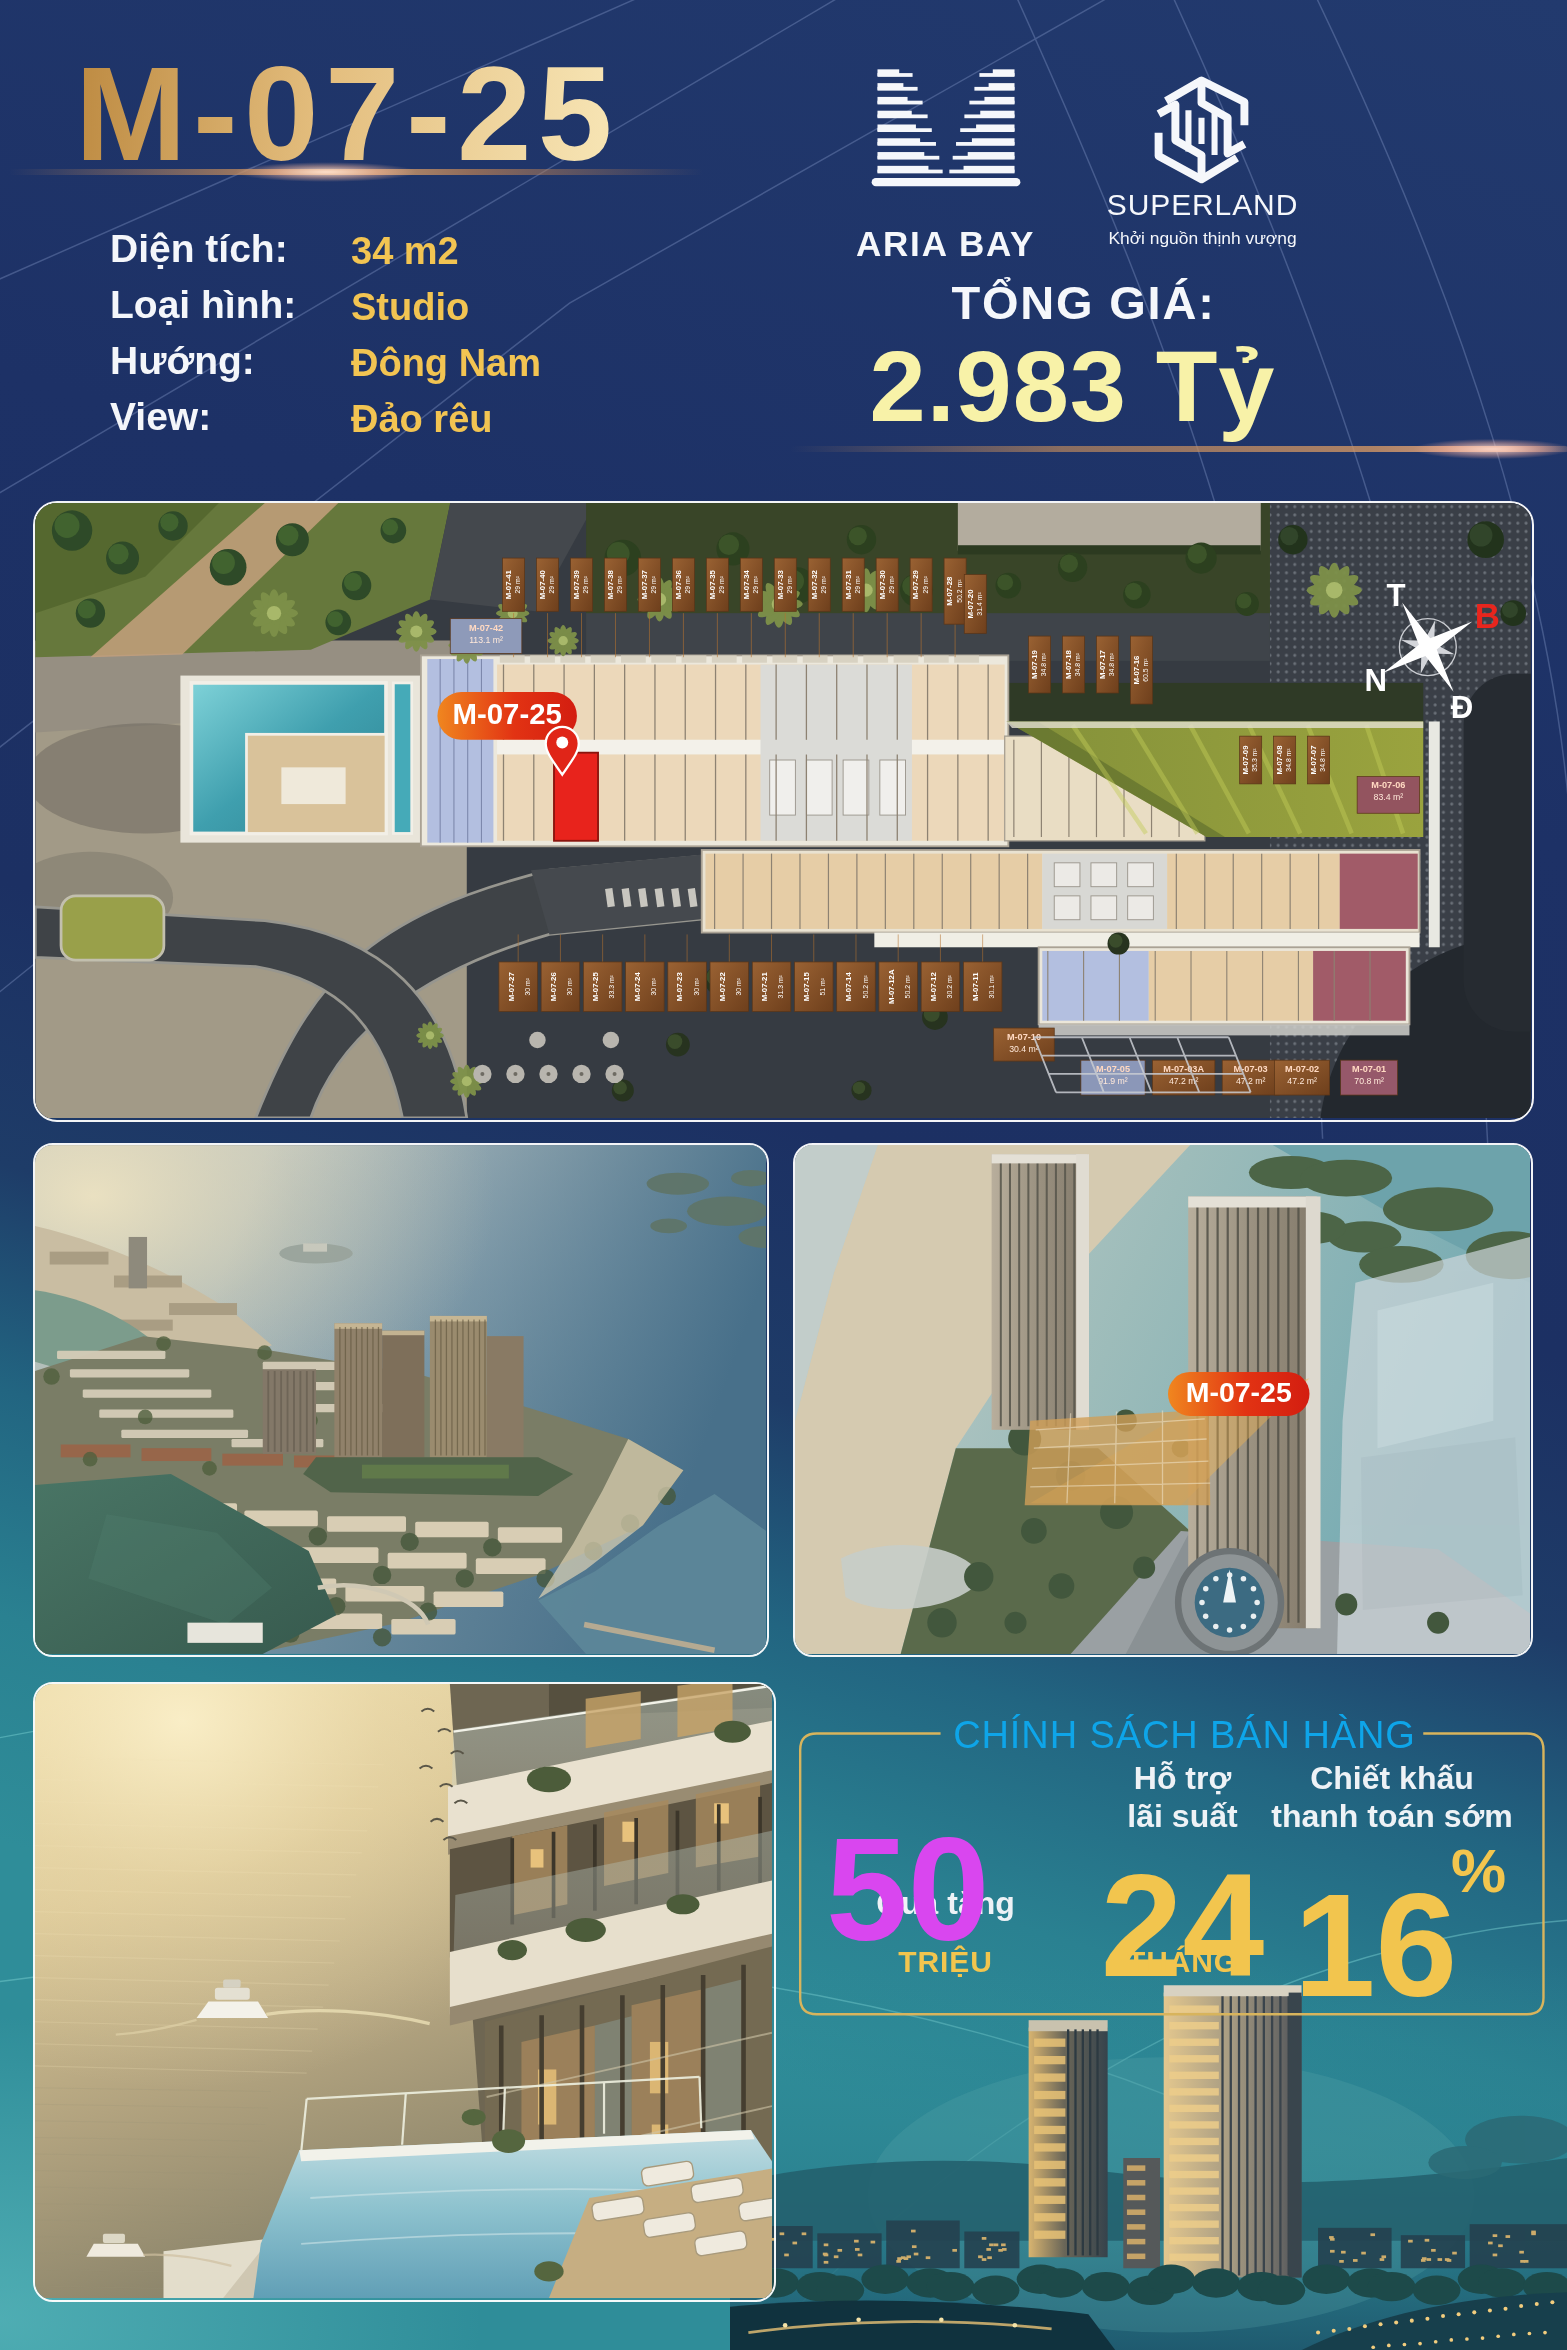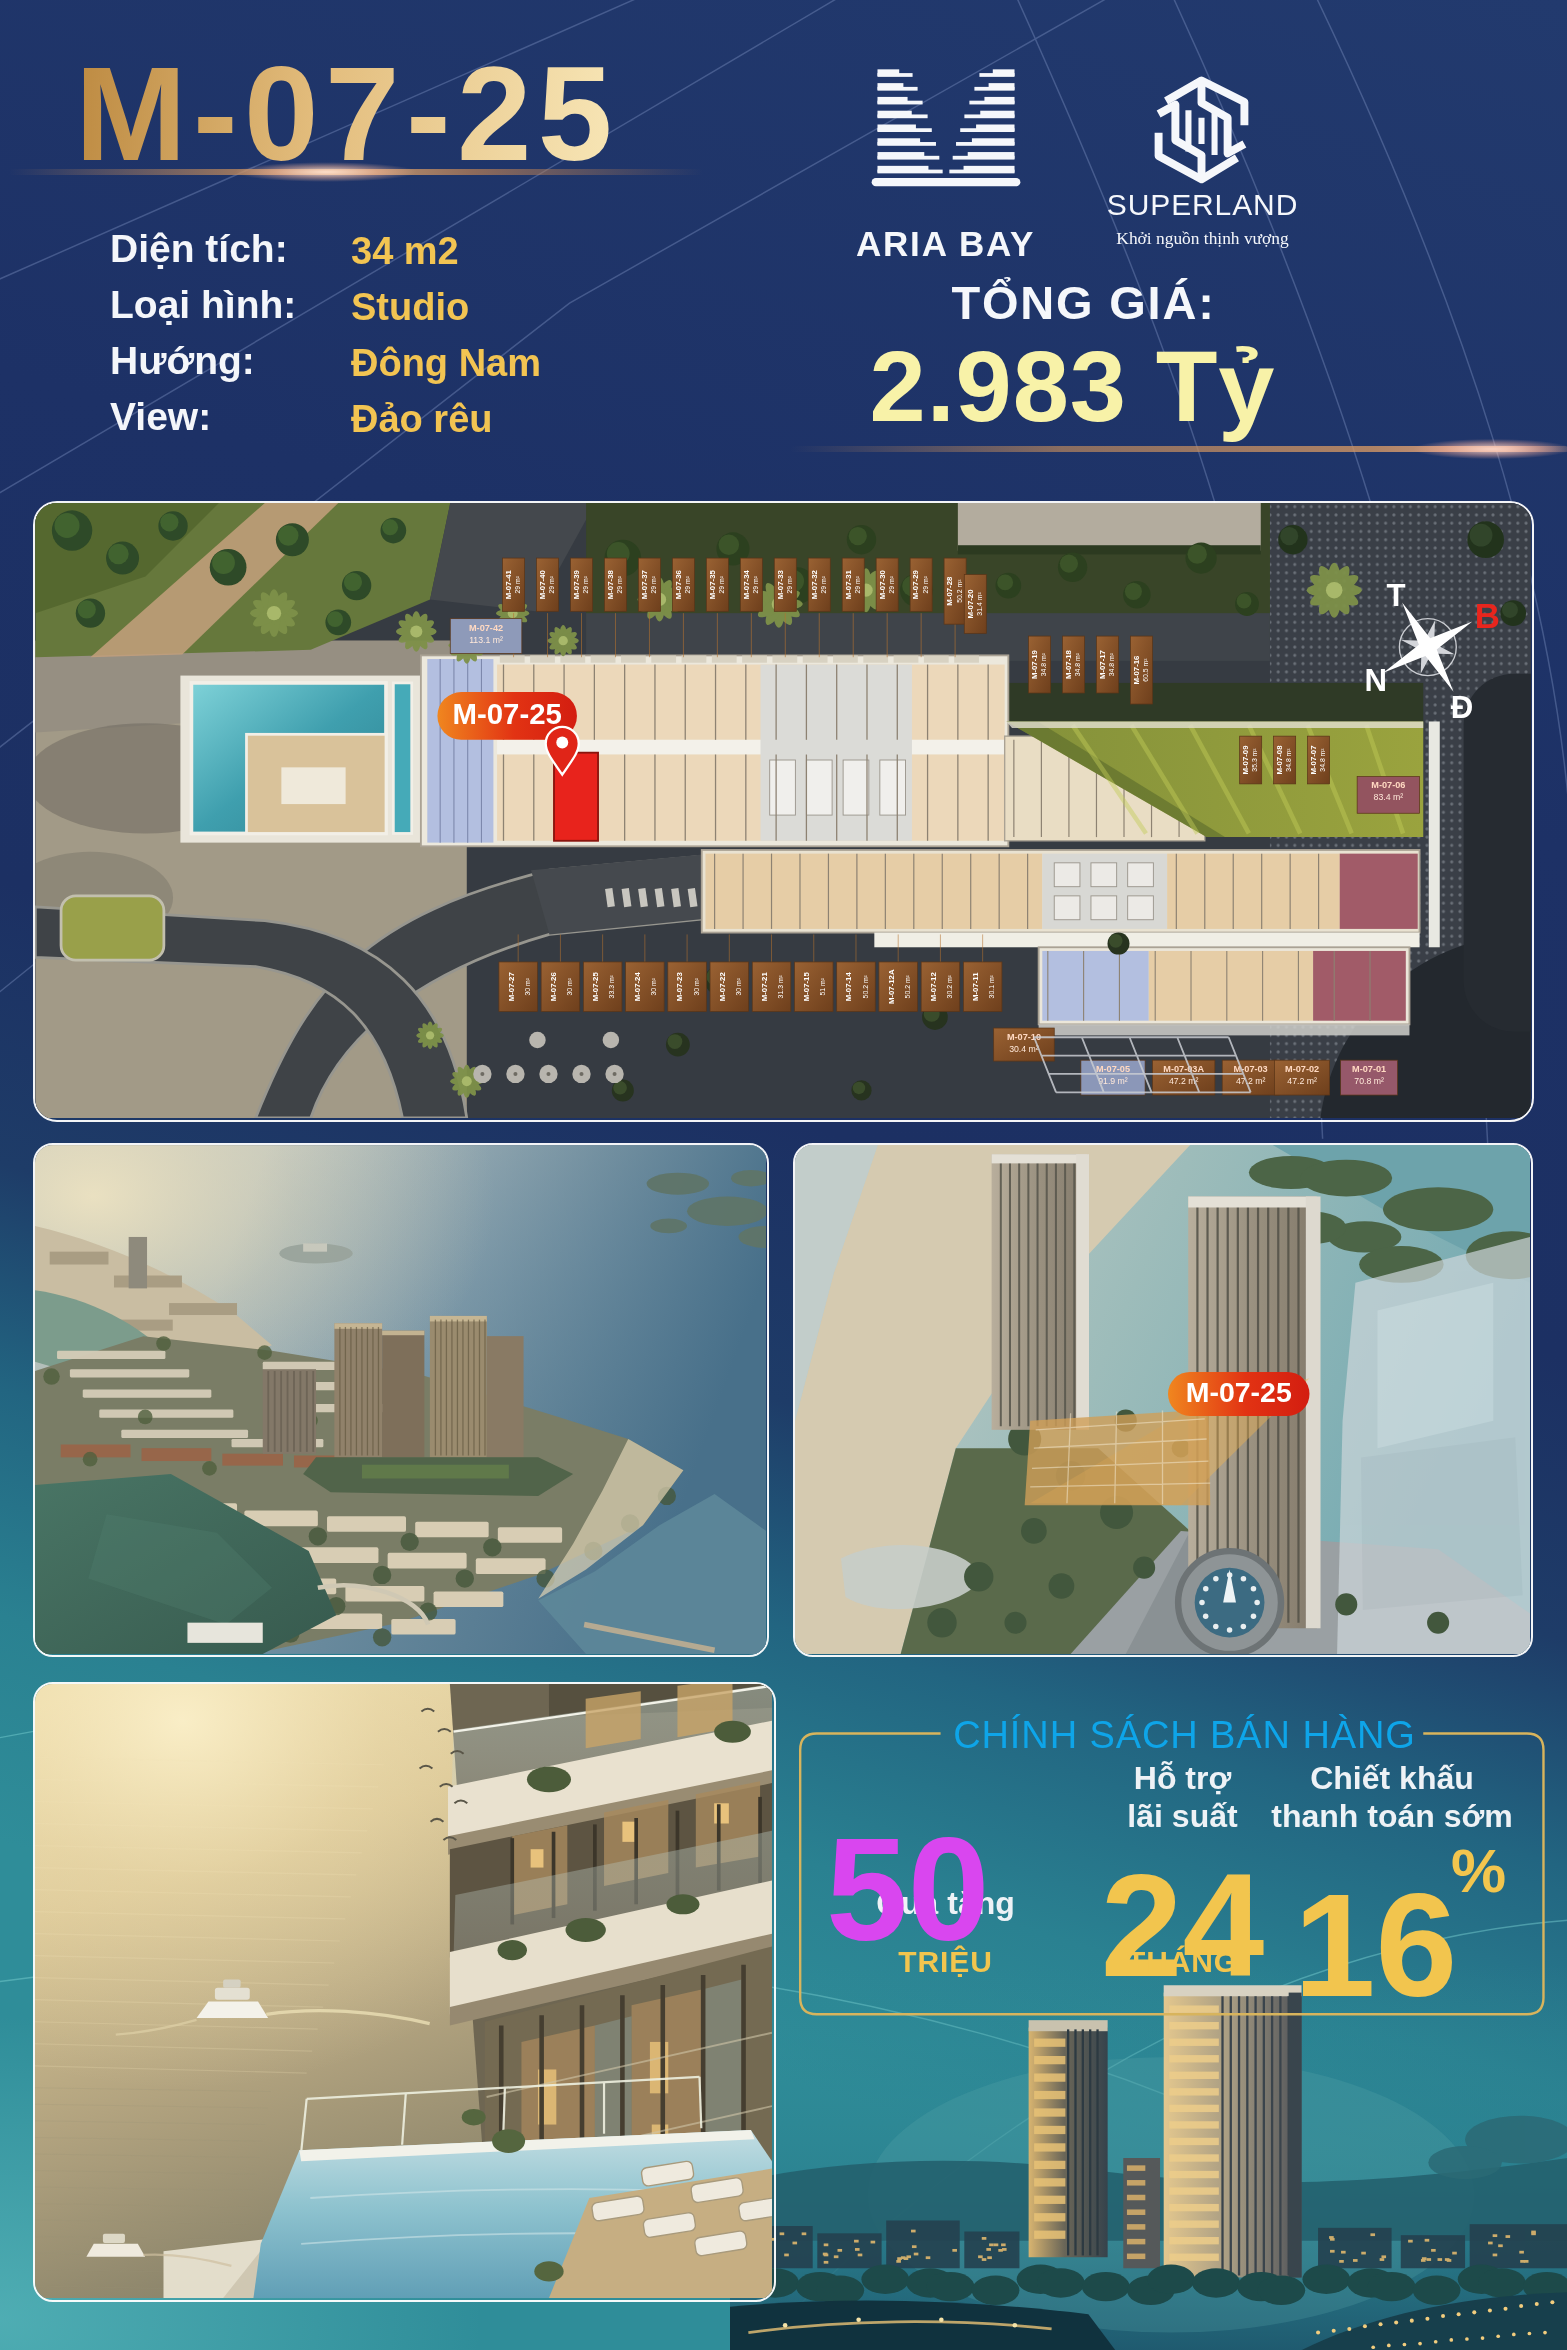--- a/index.html
+++ b/index.html
@@ -98,21 +98,21 @@
     <path d="M 6 44 L 24 34 L 24 72 L 52 88 L 52 112"></path>
     <path d="M 98 76 L 80 86 L 80 48 L 52 32 L 52 8"></path>
   </g>
   <g stroke="#f5f7fb" fill="none" stroke-width="6.5">
     <path d="M 38 40 L 38 84 M 52 48 L 52 76 M 66 42 L 66 88"></path>
   </g>
 </svg>
 
 <div class="abs" style="left:1019px;top:188px;width:367px;text-align:center;font-size:30px;font-weight:normal;color:#f5f7fb;letter-spacing:0.9px;">SUPERLAND</div>
 
-<div class="abs" style="left:1019px;top:228px;width:367px;text-align:center;font-size:17.4px;color:#f5f7fb;font-family:Liberation Serif, serif;">Khởi nguồn thịnh vượng</div>
+<div class="abs" style="left:1019px;top:228px;width:367px;text-align:center;font-size:17.4px;color:#f5f7fb;">Khởi nguồn thịnh vượng</div>
 
 <div class="abs" style="left:808px;top:275px;width:551px;text-align:center;font-size:47px;font-weight:bold;color:#f5f7fb;letter-spacing:1.8px;">TỔNG GIÁ:</div>
 
 <div class="abs" style="left:751px;top:329px;width:643px;text-align:center;font-size:101px;font-weight:bold;color:#f8f2a8;letter-spacing:0.9px;">2.983 Tỷ</div>
 
 <div class="abs" style="left:790px;top:446px;width:778px;height:5.5px;
   background:linear-gradient(90deg,rgba(190,130,85,0) 0%,rgba(196,140,92,0.65) 35%,rgba(210,150,100,0.8) 75%,rgba(230,170,140,0.9) 92%,rgba(230,170,140,0.2) 100%);border-radius:2.8px;"></div>
 <div class="abs" style="left:1414px;top:439px;width:156px;height:20px;
   background:radial-gradient(ellipse at center,rgba(255,215,200,0.9) 0%,rgba(255,180,160,0.4) 45%,rgba(255,180,160,0) 72%);"></div>
 

